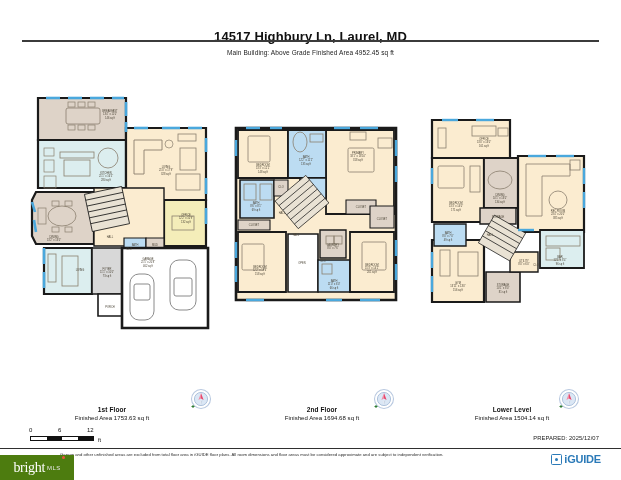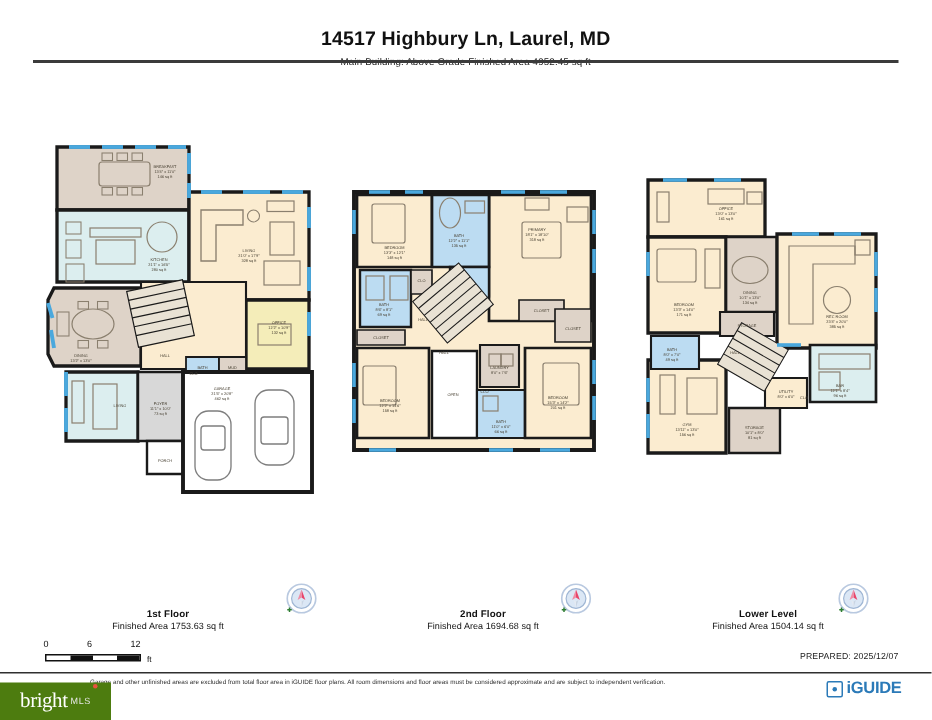--- a/index.html
+++ b/index.html
@@ -11,21 +11,21 @@
     color:#111;
     overflow:hidden;
     position:relative;
   }
   .page{position:absolute;inset:0;background:#fff;}
 
   
   .header{position:absolute;left:0;top:0;width:621px;}
   .title{
     text-align:center;font-size:13px;font-weight:bold;letter-spacing:.1px;
-    color:#111;margin-top:18px;
+    color:#111;margin-top:29px;
   }
   .rule{
     position:absolute;left:22px;top:40px;width:577px;height:2px;background:#3b3b3b;
   }
   .subtitle{
     text-align:center;font-size:6.5px;color:#222;margin-top:5px;letter-spacing:.1px;
   }
 
   
   .plans{position:absolute;left:0;top:60px;width:621px;height:330px;}

